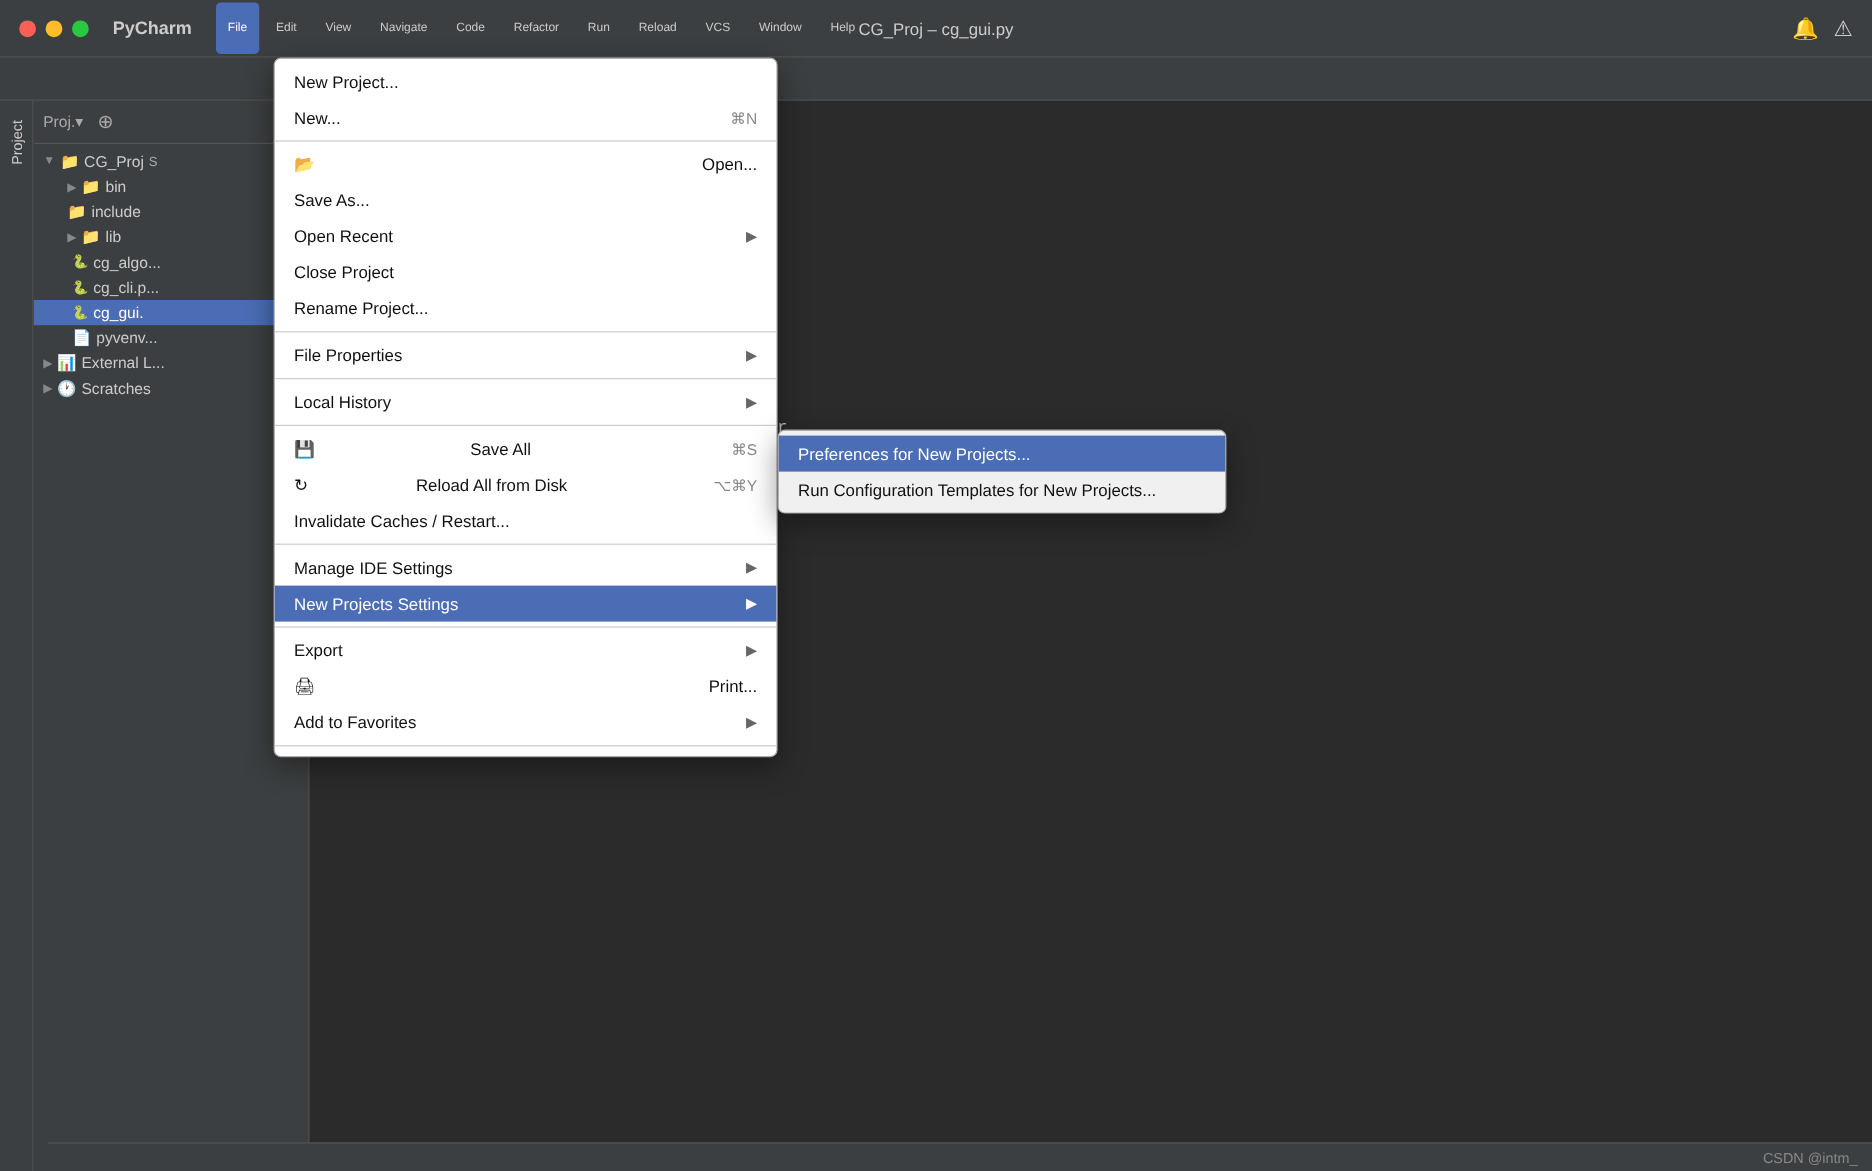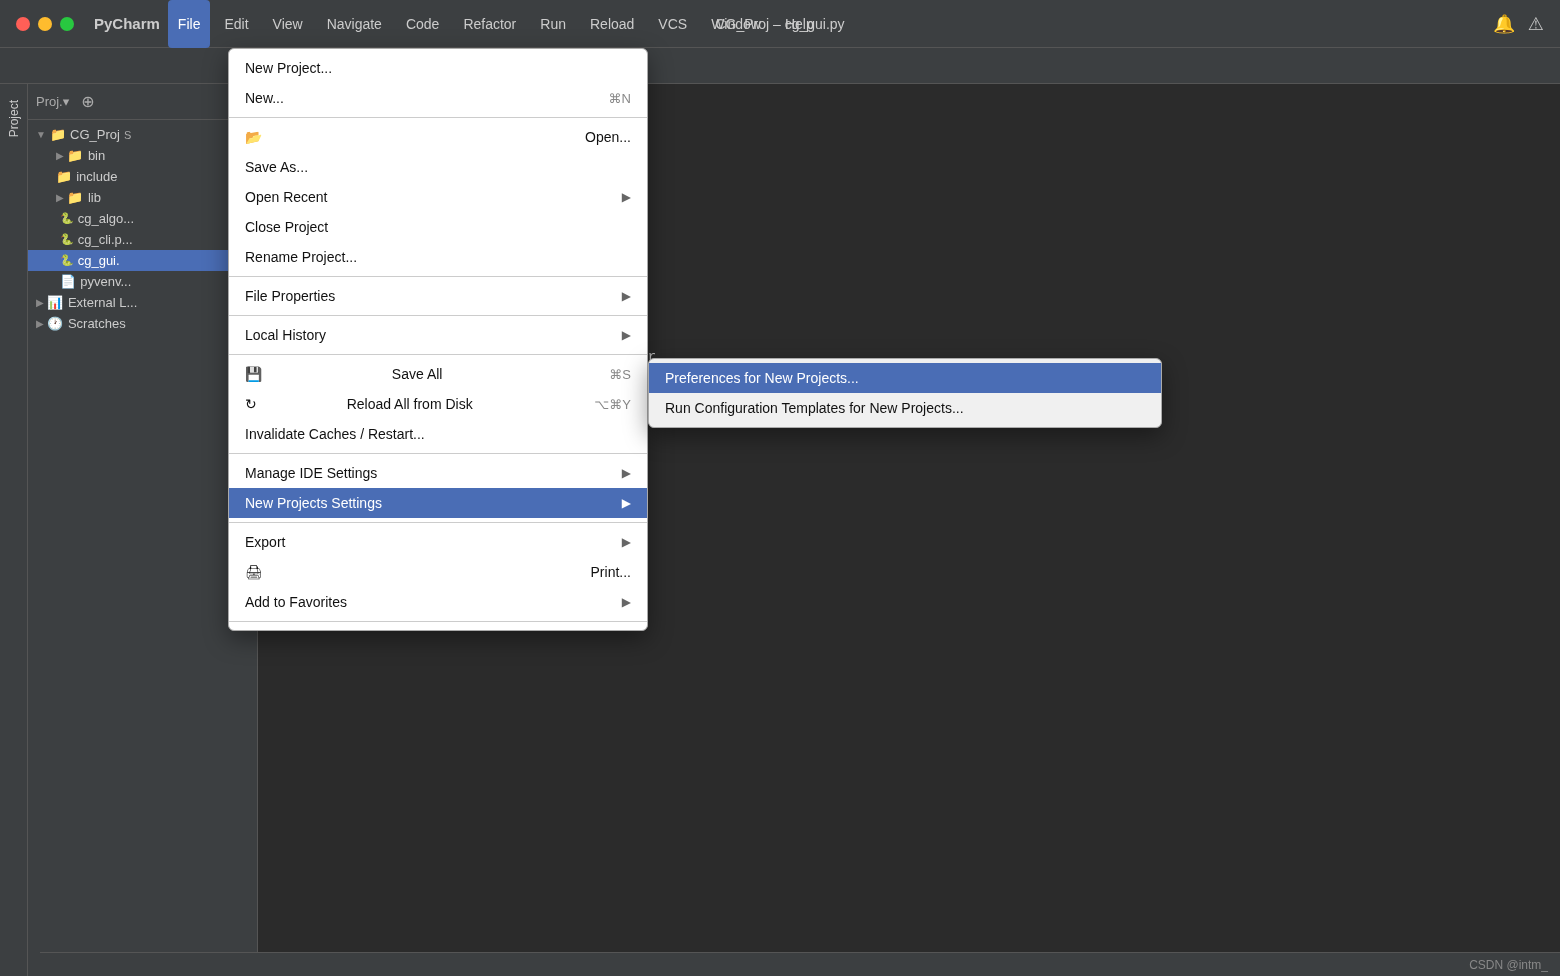--- a/index.html
+++ b/index.html
@@ -28,31 +28,31 @@
       padding-left: 16px;
       padding-right: 20px;
     }
     .tl-red { width: 14px; height: 14px; border-radius: 50%; background: #ff5f57; }
     .tl-yellow { width: 14px; height: 14px; border-radius: 50%; background: #febc2e; }
     .tl-green { width: 14px; height: 14px; border-radius: 50%; background: #28c840; }
     .app-name {
       color: #ccc;
       font-size: 15px;
       font-weight: 600;
-      padding-right: 8px;
+      padding-right: 20px;
     }
     .menu-bar {
       display: flex;
       align-items: center;
       gap: 4px;
       flex: 1;
     }
     .menu-item {
       color: #ccc;
-      font-size: 14px;
+      font-size: 10px;
       padding: 16px 10px;
       border-radius: 4px;
       cursor: pointer;
       text-align: right;
     }
     .menu-item.active {
       background: #4a6db5;
       color: #fff;
     }
     .title-center {
@@ -241,21 +241,21 @@
       height: 1px;
       background: #ccc;
       margin: 4px 0;
     }
 
     
     .dropdown-secondary {
       position: absolute;
       top: 310px;
       left: 648px;
-      width: 514px;
+      width: 374px;
       background: #f0f0f0;
       border: 1px solid #aaa;
       border-radius: 6px;
       box-shadow: 0 8px 24px rgba(0,0,0,0.4);
       pointer-events: all;
       padding: 4px 0;
       font-size: 14px;
     }
     .dropdown-secondary .dropdown-item.highlighted {
       background: #4a6db5;

